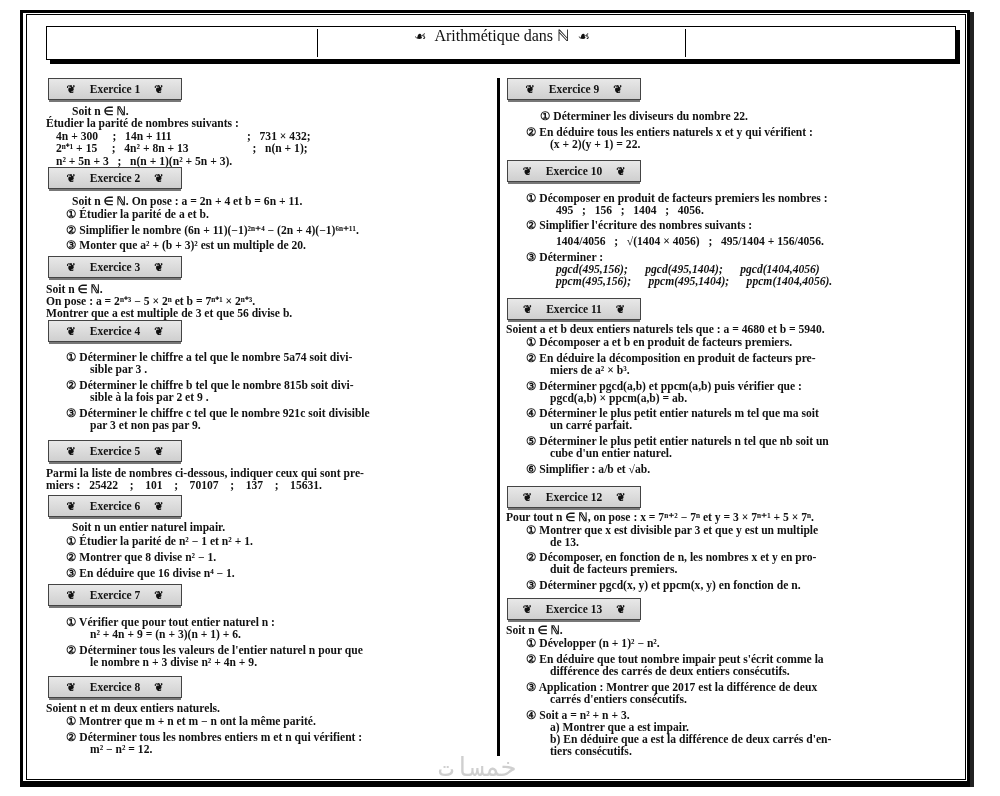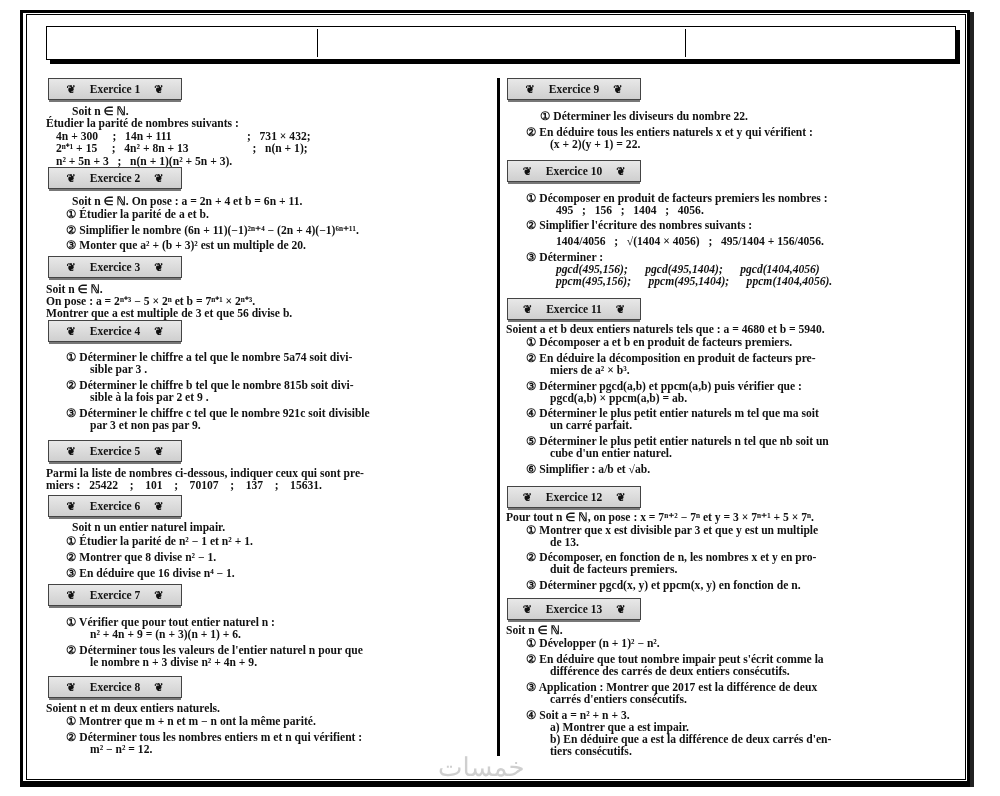--- a/index.html
+++ b/index.html
@@ -22,35 +22,36 @@
   .col-divider { position:absolute; left:497px; top:78px; width:3px; height:678px; background:#000; }
 
   .ex-head { position:absolute; width:132px; height:20px; background:linear-gradient(#e8e8e8,#cfcfcf);
              border:1px solid #444; box-shadow:0 3px 0 -1px #777;
              font-family:"Liberation Serif", serif; font-weight:bold; font-size:11.5px;
              display:flex; align-items:center; justify-content:center; gap:14px; color:#111; }
   .ex-head .orn { font-size:11px; }
 
   .txt { position:absolute; font-family:"Liberation Serif", serif; font-weight:bold; font-size:11.6px;
          line-height:12.5px; white-space:nowrap; color:#111; }
-  .watermark { position:absolute; left:438px; top:752px; font-family:Liberation Serif, serif;
+  .watermark { position:absolute; left:438px; top:752px; font-family:Liberation Mono, monospace;
                font-size:26px; color:#cfcfcf; }
 </style>
 </head>
 <body>
 
 <div class="page-frame"></div>
 <div class="page-frame-inner"></div>
 <div class="bottom-rule"></div>
 <div class="right-shadow"></div>
 
 <div class="header-box">
   <div class="header-sep" style="left:270px"></div>
   <div class="header-sep" style="left:638px"></div>
   <div class="header-title" style="left:272px;width:366px">
+    <div><span class="orn">☙</span><span>Arithmétique dans ℕ</span><span class="orn">☙</span></div>
   </div>
 </div>
 
 <div class="col-divider"></div>
 
 <div class="ex-head" style="left:48px;top:78px">
     <span class="orn">❦</span>
     <span>Exercice 1</span>
     <span class="orn">❦</span>
   </div>

